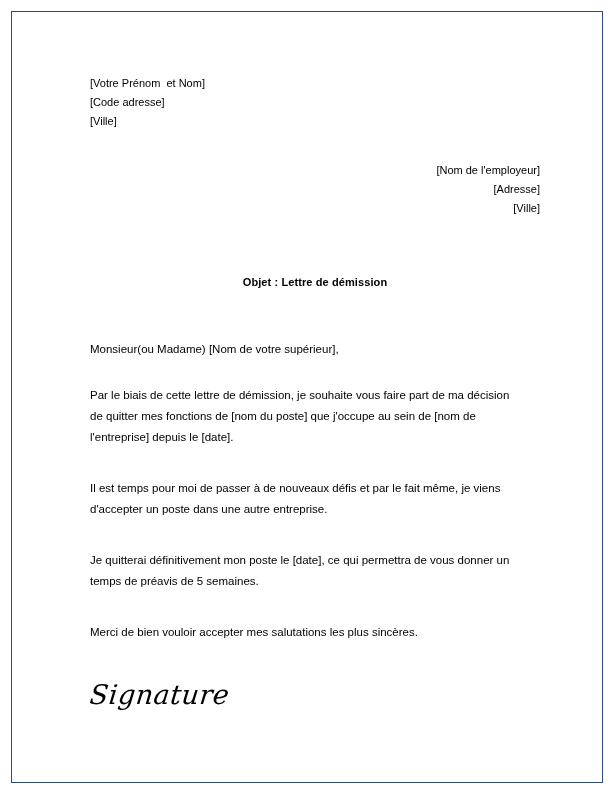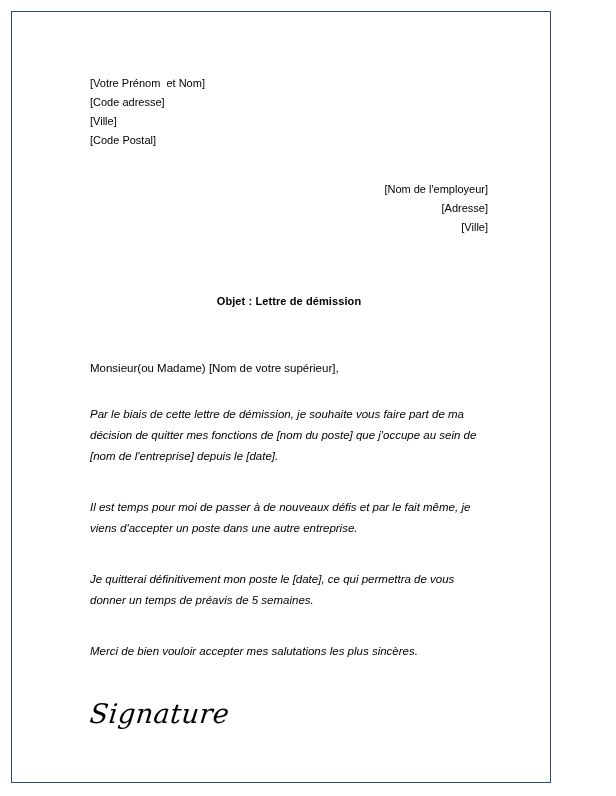--- a/index.html
+++ b/index.html
@@ -10,21 +10,21 @@
   body {
     width: 616px;
     height: 796px;
     font-family: "Liberation Sans", sans-serif;
     overflow: hidden;
   }
   .page {
     position: absolute;
     left: 11px;
     top: 11px;
-    width: 540px;
+    width: 592px;
     height: 772px;
     background: #ffffff;
     border: 1px solid #2b4a7a;
     box-sizing: border-box;
   }
   .inner {
     position: absolute;
     left: 0;
     top: 0;
     right: 0;
@@ -59,21 +59,20 @@
   .salutation {
     font-size: 11.5px;
     margin-top: 55px;
   }
   .para {
     font-size: 11.5px;
     line-height: 21px;
     margin-top: 30px;
     text-align: left;
     max-width: 432px;
-    font-style: italic;
   }
   .para.closing {
   }
   .signature {
     margin-top: 36px;
     font-family: "DejaVu Serif", serif;
     font-style: italic;
     font-size: 27px;
     letter-spacing: 0.5px;
     color: #000000;
@@ -88,21 +87,20 @@
 </head>
 <body>
 
 <div class="page">
   <div class="inner">
 
     <div class="sender-block">
       <div>[Votre Prénom  et Nom]</div>
       <div>[Code adresse]</div>
       <div>[Ville]</div>
-      <div>[Code Postal]</div>
     </div>
 
     <div class="recipient-block">
       <div>[Nom de l'employeur]</div>
       <div>[Adresse]</div>
       <div>[Ville]</div>
     </div>
 
     <div class="subject">Objet : Lettre de démission</div>
 

